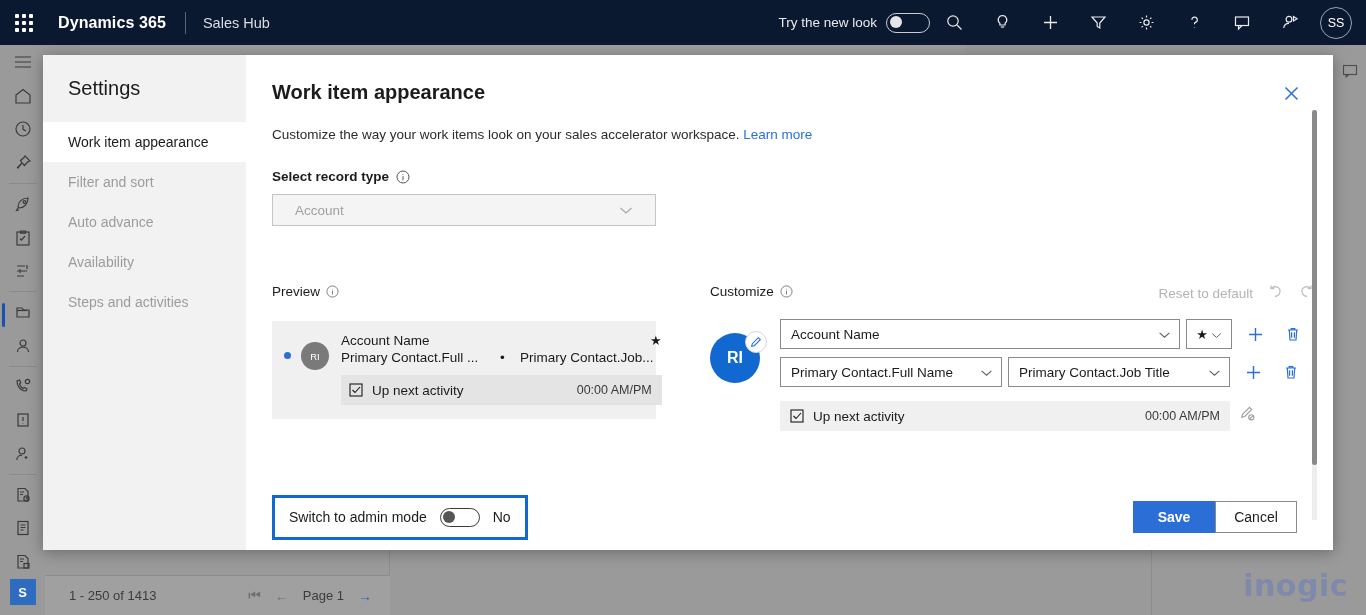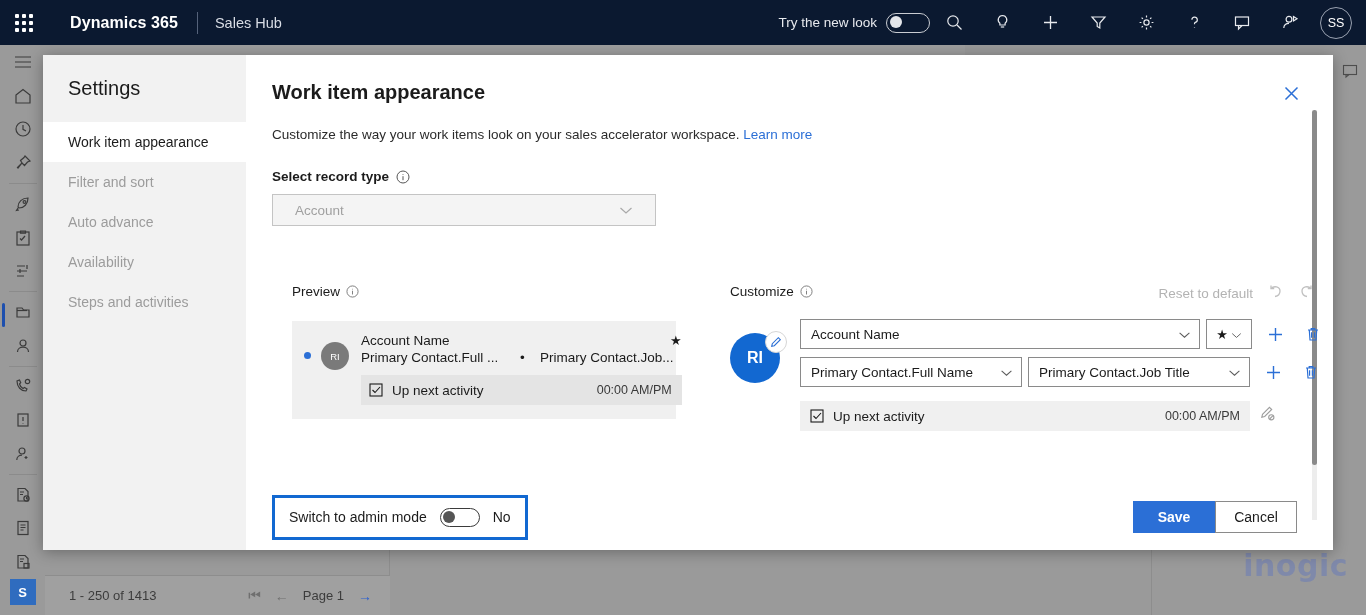--- a/index.html
+++ b/index.html
@@ -13,21 +13,21 @@
 
   
   .topbar {
     position: absolute; top: 0; left: 0; width: 1366px; height: 45px;
     background: #0b1930; display: flex; align-items: center;
     color: #ffffff; z-index: 40;
   }
   .waffle { width: 48px; height: 45px; display: flex; align-items: center; justify-content: center; }
   .waffle-grid { display: grid; grid-template-columns: repeat(3, 4px); grid-template-rows: repeat(3, 4px); gap: 3px; }
   .waffle-grid i { display: block; width: 4px; height: 4px; background: #ffffff; border-radius: 1px; }
-  .brand { font-size: 16px; font-weight: bold; color: #ffffff; margin-left: 22px; letter-spacing: .1px; }
+  .brand { font-size: 16px; font-weight: bold; color: #ffffff; margin-left: 10px; letter-spacing: .1px; }
   .brand-sep { width: 1px; height: 22px; background: #55627a; margin: 0 17px 0 19px; }
   .app-name { font-size: 14.5px; color: #d9dde5; }
   .top-right { margin-left: auto; display: flex; align-items: center; height: 45px; padding-right: 10px; }
   .newlook-label { font-size: 13.5px; color: #e8eaee; margin-right: 9px; }
   .toggle-pill {
     width: 44px; height: 20px; border-radius: 10px; border: 1.4px solid #c9ccd2;
     position: relative; display: inline-block; background: transparent;
   }
   .toggle-pill .knob { position: absolute; top: 2.6px; left: 3px; width: 12px; height: 12px; border-radius: 50%; background: #e3e5e9; }
   .topicon { width: 48px; height: 45px; display: flex; align-items: center; justify-content: center; }
@@ -74,21 +74,21 @@
   .bg-pager-nav { margin-left: auto; margin-right: 18px; display: flex; align-items: center; gap: 14px; }
   .pg-ico { color: #6f6f6f; font-size: 14px; }
   .pg-ico.active { color: #2a5fd0; }
   .pg-label { font-size: 13px; color: #3c3c3c; }
   .bg-detail { position: absolute; top: 36px; left: 346px; width: 760px; height: 534px; }
   .bg-field { position: absolute; font-size: 13.5px; color: #4a4a4a; }
   .bg-field.dim { color: #5a5a5a; }
   .bg-row-line { position: absolute; left: 0; width: 740px; height: 1px; background: #8f8f8f; }
   .bg-right-col { position: absolute; top: 36px; left: 1106px; width: 215px; height: 534px; border-left: 1px solid #8d8d8d; }
   .watermark {
-    position: absolute; right: 18px; bottom: 32px;
+    position: absolute; right: 18px; bottom: 12px;
     font-size: 30px; font-weight: bold; color: #7b87ad; letter-spacing: .5px;
     opacity: .85; font-family: "DejaVu Sans", sans-serif;
   }
   .feedback-edge { position: absolute; top: 18px; right: 8px; color: #4d4d4d; }
 
   
   .dialog {
     position: absolute; top: 55px; left: 43px; width: 1290px; height: 495px;
     background: #ffffff; z-index: 30; display: flex;
     box-shadow: 0 2px 14px rgba(0,0,0,.32);
@@ -116,21 +116,21 @@
   .field-label { margin-top: 27px; font-size: 13.5px; font-weight: bold; color: #1b1b1b; display: flex; align-items: center; gap: 7px; }
   .info-ico { display: inline-flex; align-items: center; }
 
   .record-select {
     margin-top: 10px; width: 384px; height: 32px; background: #f4f4f4;
     border: 1px solid #c4c4c4; display: flex; align-items: center;
     padding: 0 22px; font-size: 13.5px; color: #a0a0a0;
   }
   .record-select .chev { margin-left: auto; color: #a9a9a9; }
 
-  .panels { display: flex; margin-top: 58px; margin-left: 20px; }
+  .panels { display: flex; margin-top: 58px; }
   .panel-preview { width: 410px; }
   .panel-customize { flex: 1; margin-left: 28px; position: relative; }
 
   .panel-head { font-size: 13.5px; color: #1b1b1b; display: flex; align-items: center; gap: 6px; }
 
   .preview-card {
     margin-top: 22px; width: 384px; background: #f0f0f0; padding: 12px 14px 14px 12px;
     display: flex; align-items: flex-start;
   }
   .pv-dot { width: 7px; height: 7px; border-radius: 50%; background: #2b6fd6; margin-top: 19px; flex: 0 0 7px; }

